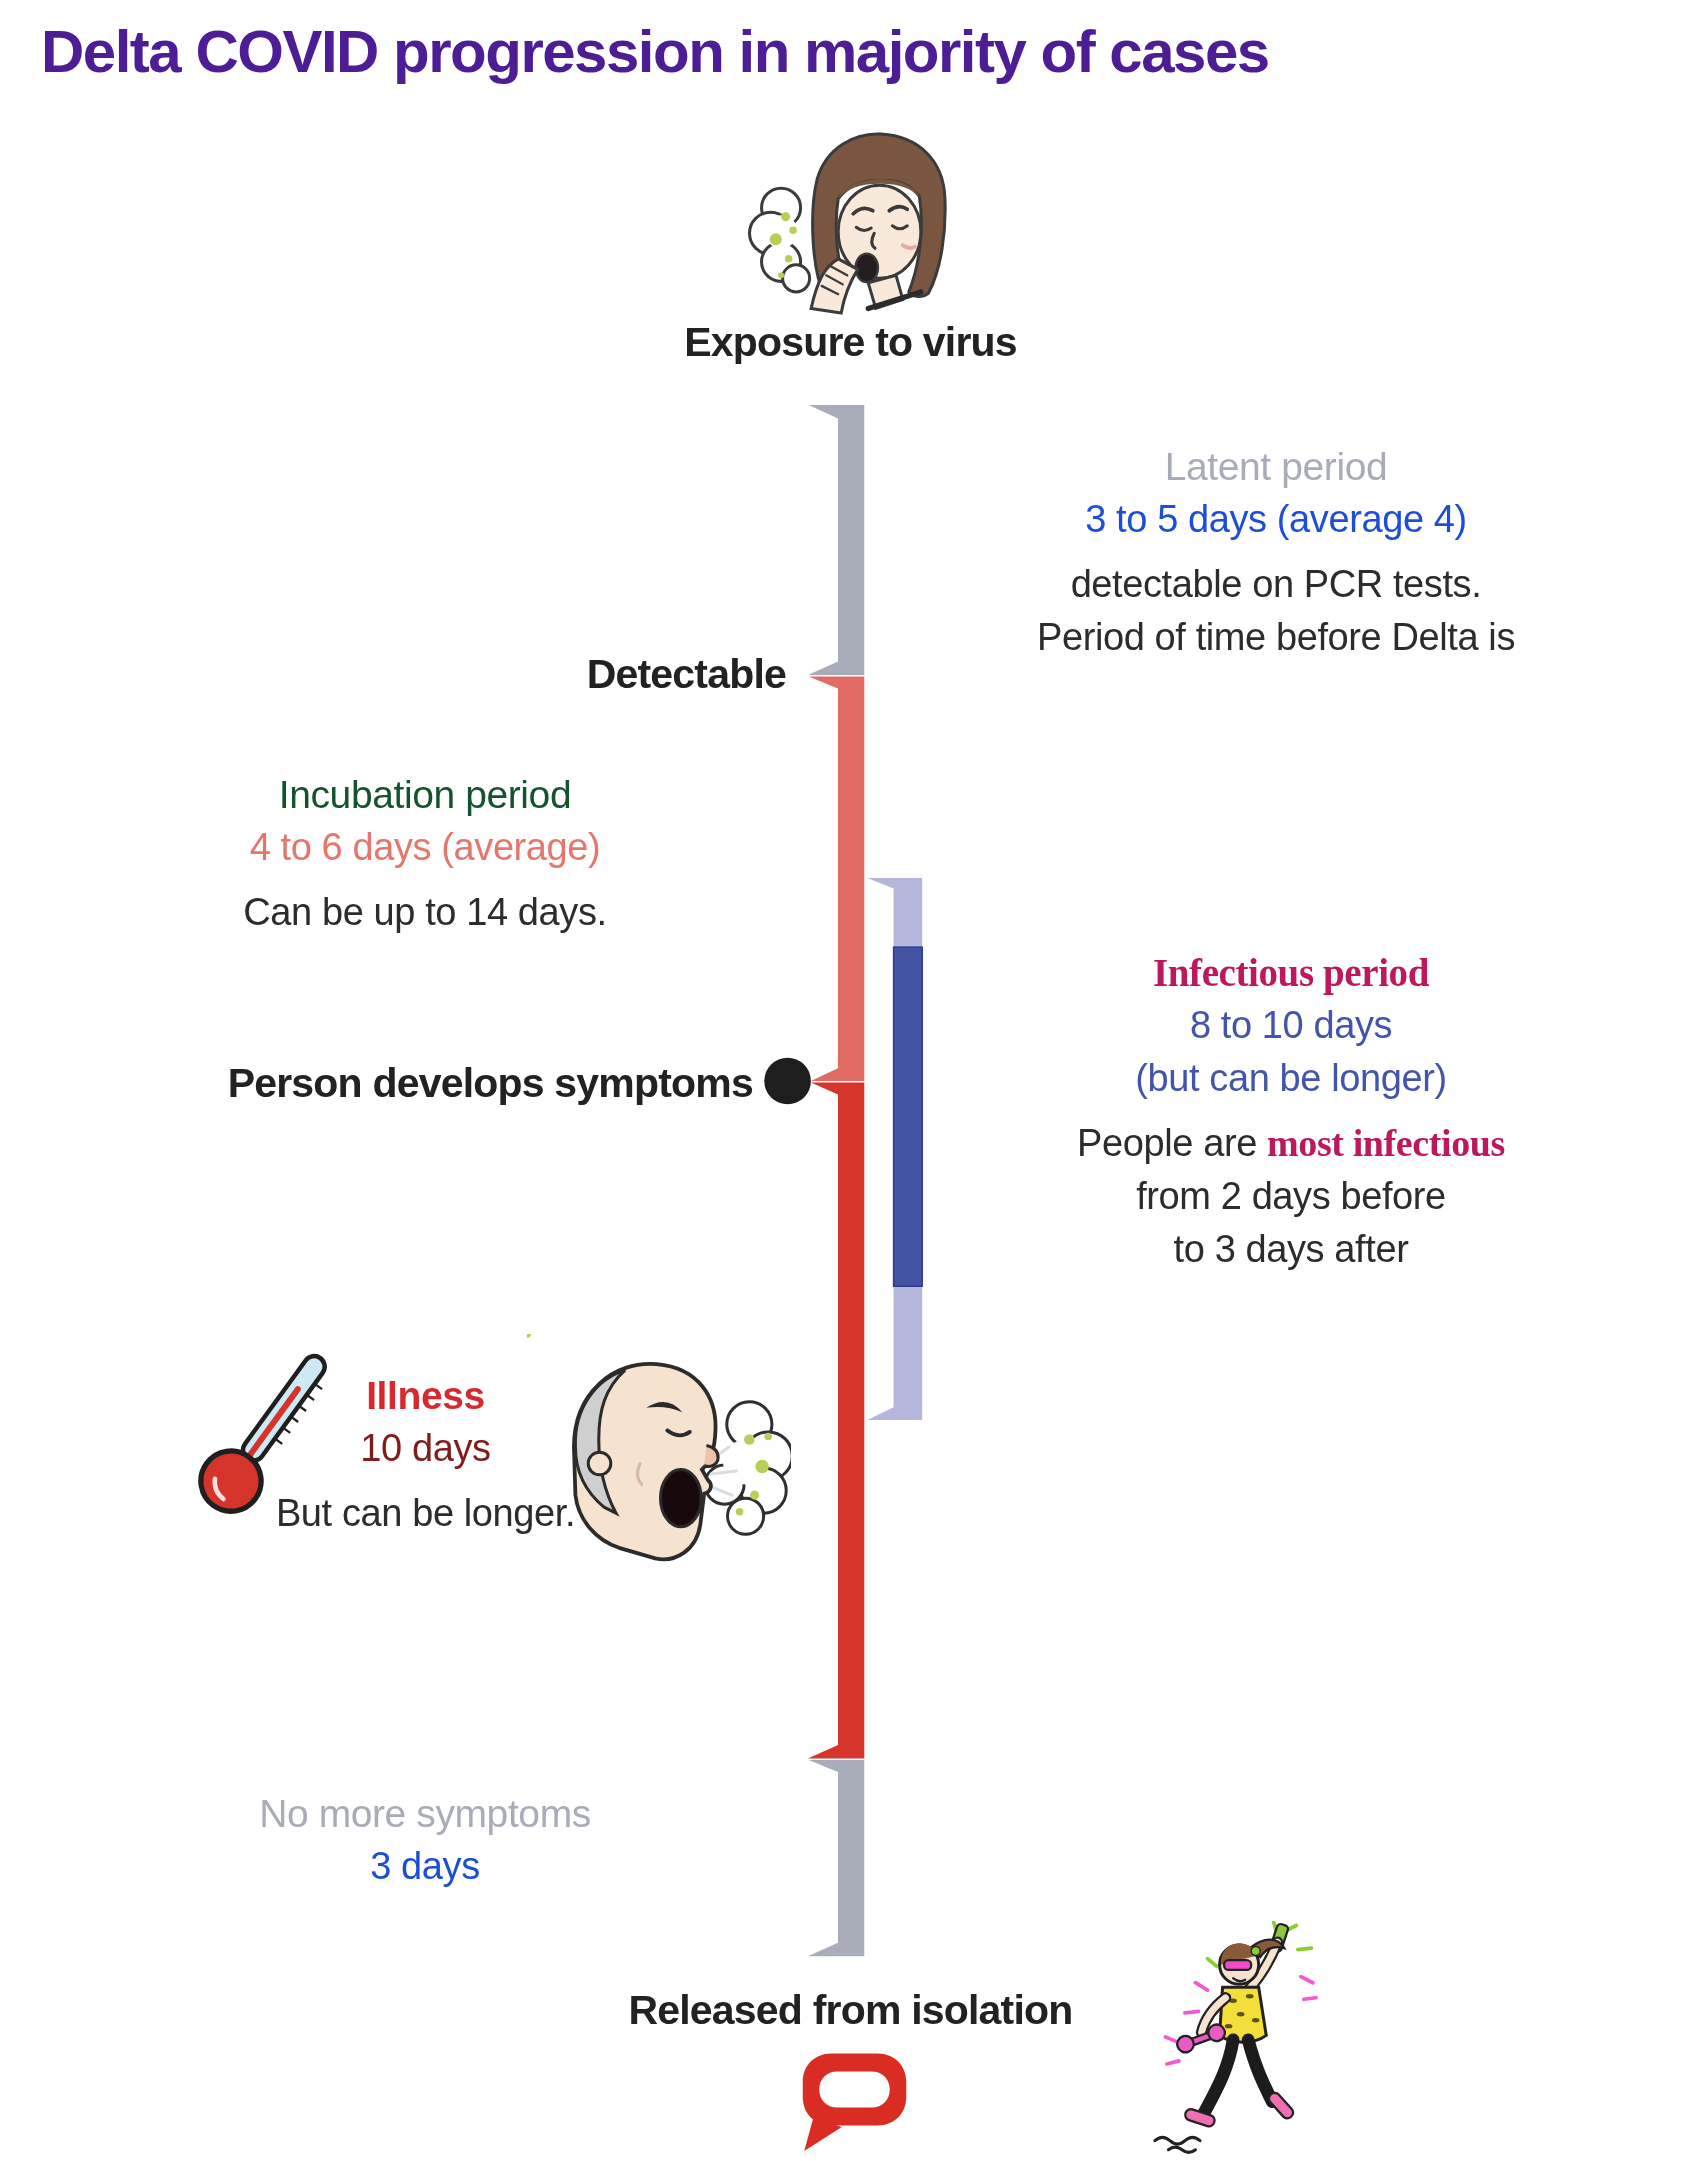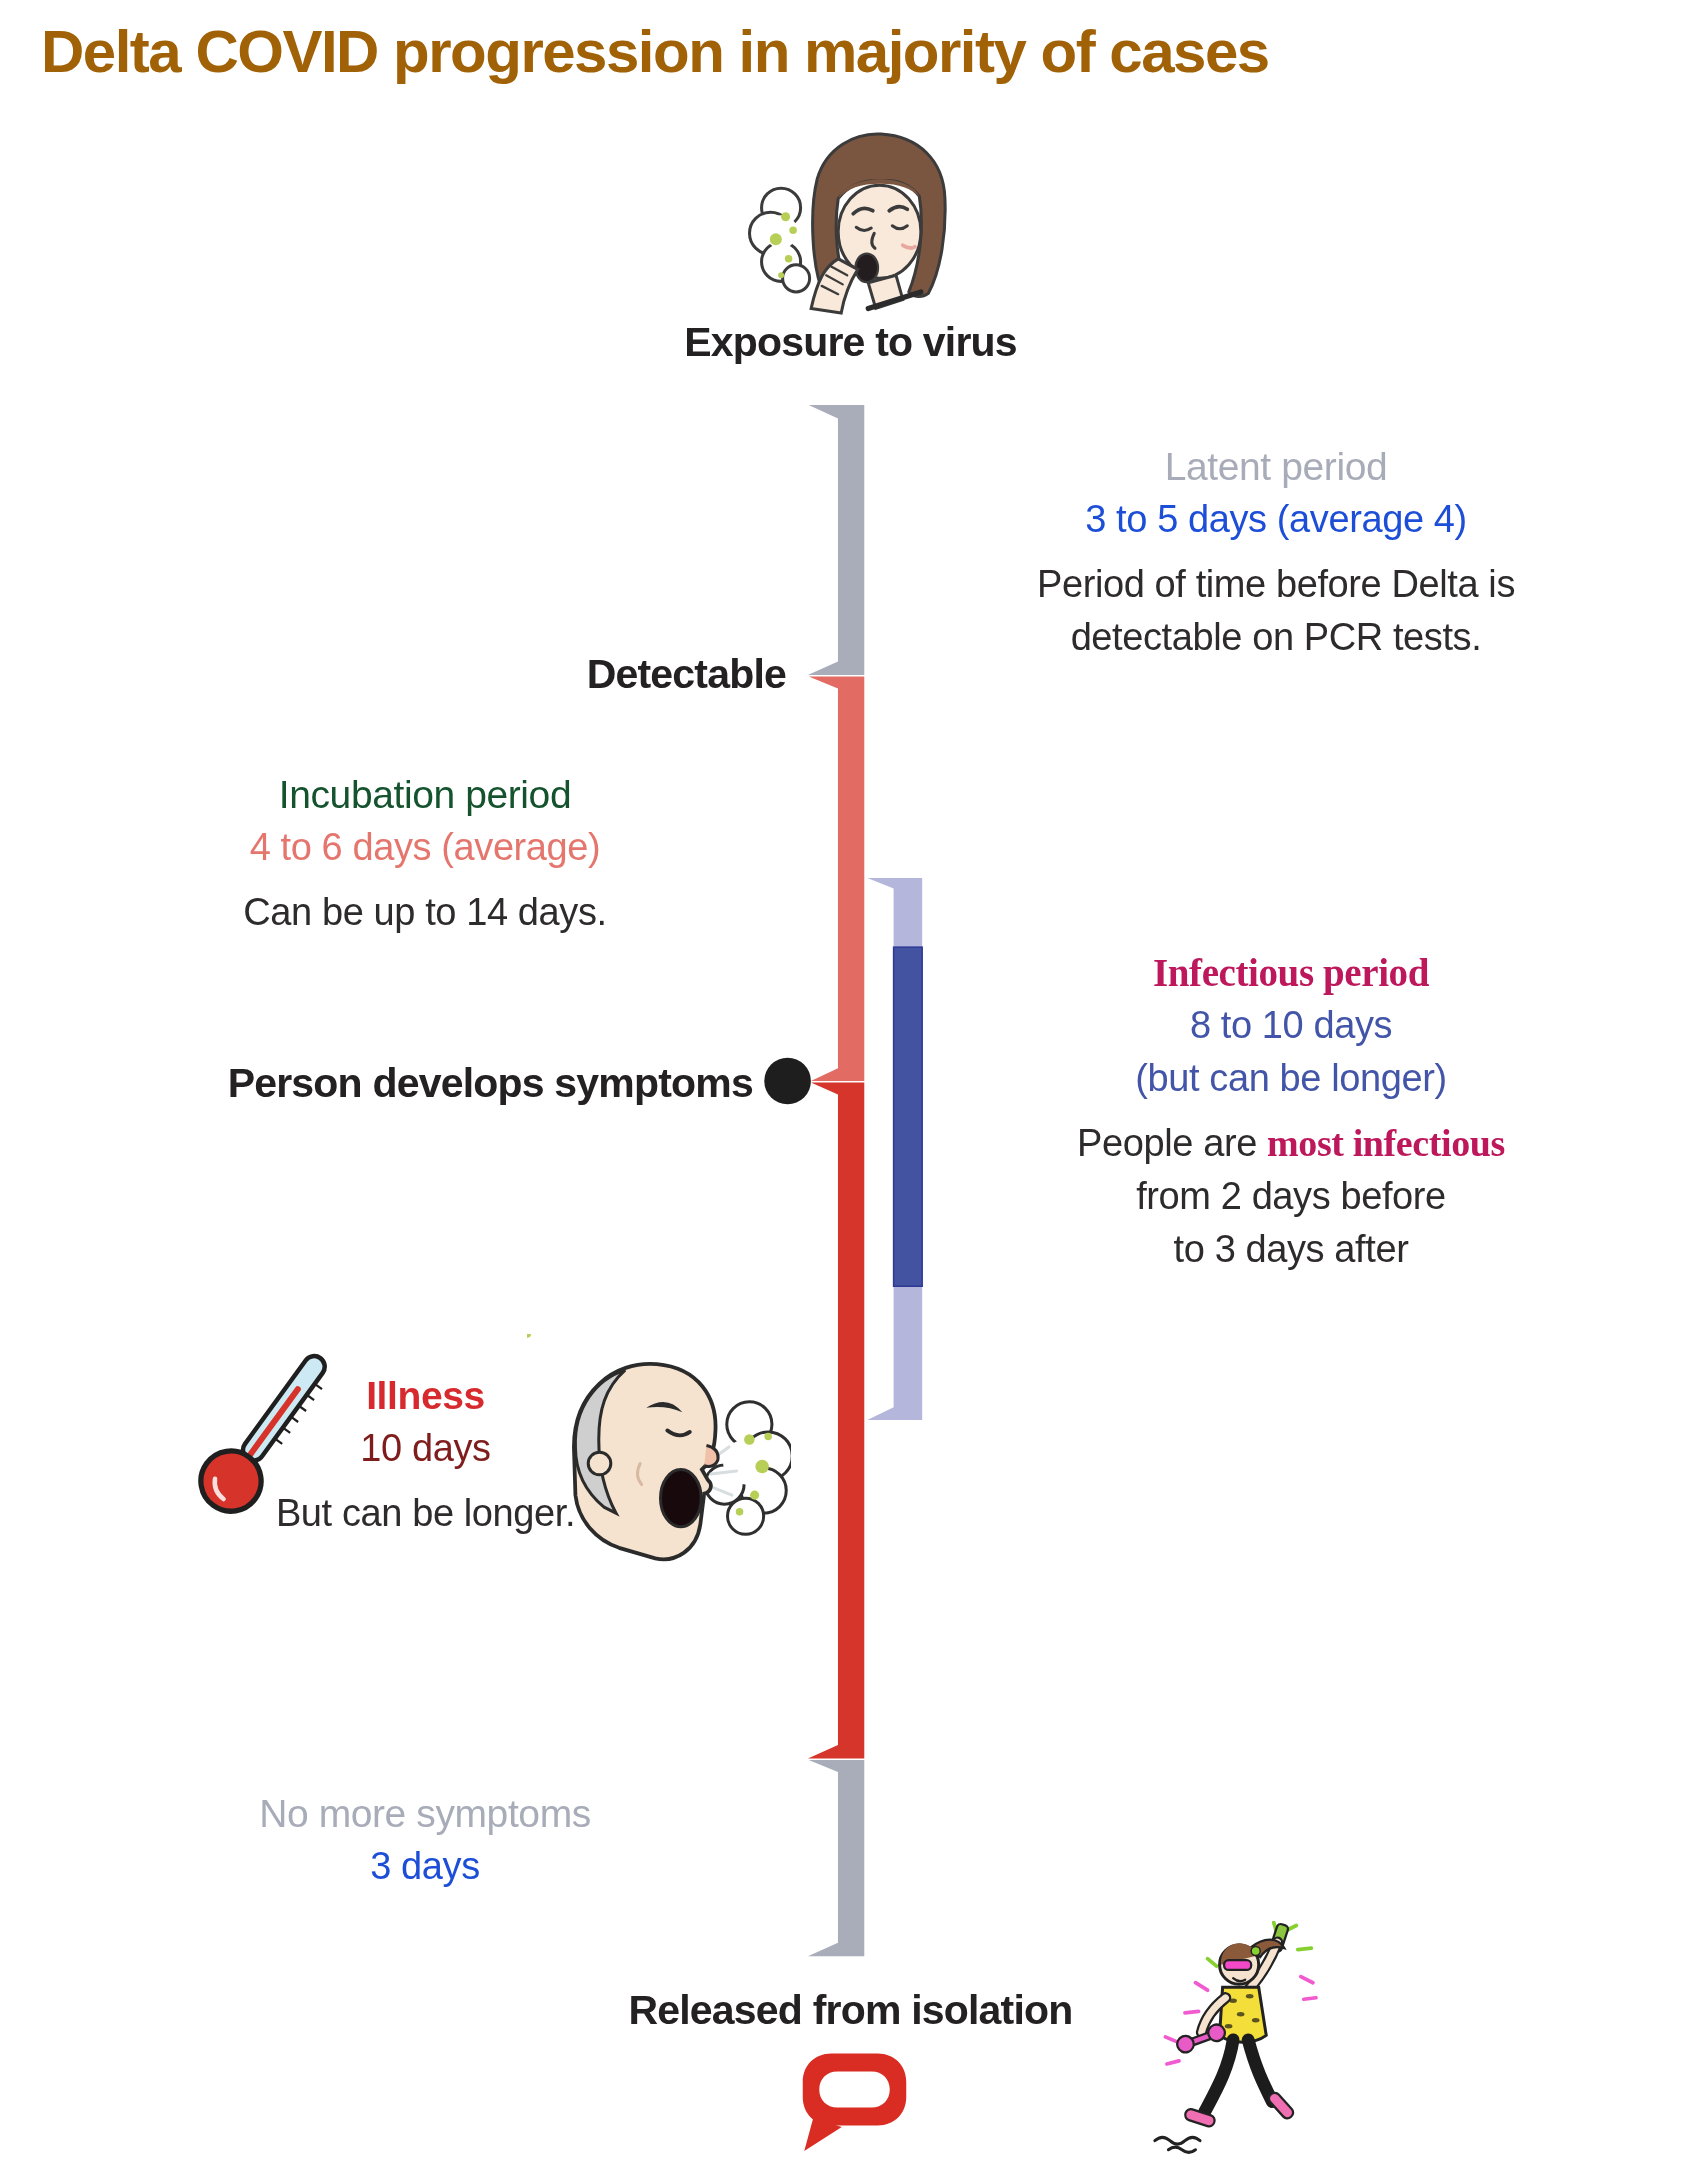--- a/index.html
+++ b/index.html
@@ -1,21 +1,21 @@
 <!DOCTYPE html>
 <html style="font-size:12px"><head>
 <meta charset="utf-8">
 <style>
   html,body{margin:0;padding:0;background:#ffffff;}
   #canvas{position:relative;width:1703px;height:2161px;background:#ffffff;overflow:hidden;
           font-family:"Liberation Sans",sans-serif;}
   .abs{position:absolute;}
   .ctr{text-align:center;}
   .rgt{text-align:right;}
-  h1.title{margin:0;font-size:60px;font-weight:700;letter-spacing:-1.5px;color:#a16207;}
+  h1.title{margin:0;font-size:60px;font-weight:700;letter-spacing:-1.5px;color:#4c1d95;}
   .milestone{font-size:41px;font-weight:700;color:#242122;letter-spacing:-0.8px;line-height:1.1;}
   .blk{line-height:53px;font-size:38px;letter-spacing:-0.4px;}
   .t-gray-b{color:#a8acb8;font-weight:400;font-size:39px;}
   .t-gray{color:#1d4ed8;}
   .t-salmon-b{color:#14532d;font-weight:400;font-size:39px;}
   .t-salmon{color:#e5766e;}
   .t-blue-b{color:#be185d;font-weight:700;font-size:39px;font-family:Liberation Serif, serif;}
   .t-blue{color:#4355a8;}
   .t-red-b{color:#d62a2e;font-weight:700;font-size:39px;}
   .t-red{color:#7f1d1d;}
@@ -78,22 +78,22 @@
       <polygon points="1152,1166 1225,1166 1225,1887 1152,1887 1187,1870 1187,1180" fill="#b4b7db"></polygon>
       <rect x="1187" y="1258" width="38" height="451" stroke-width="2" fill="#4353a2" stroke="#2d3a95"></rect>
       <circle cx="1046" cy="1436" r="31" fill="#1e1e1e"></circle>
     </svg>
   </div>
 
   <div class="abs ctr blk" style="left:941px;top:440px;width:670px;">
     <div class="t-gray-b">Latent period</div>
     <div class="t-gray">3 to 5 days (average 4)</div>
     <div class="gap"></div>
+    <div class="t-dark">detectable on PCR tests.</div>
     <div class="t-dark">Period of time before Delta is</div>
-    <div class="t-dark">detectable on PCR tests.</div>
   </div>
 
   <div class="abs rgt milestone" style="left:410px;top:652px;width:376px;">Detectable</div>
 
   <div class="abs ctr blk" style="left:154px;top:768px;width:542px;">
     <div class="t-salmon-b">Incubation period</div>
     <div class="t-salmon">4 to 6 days (average)</div>
     <div class="gap"></div>
     <div class="t-dark">Can be up to 14 days.</div>
   </div>

